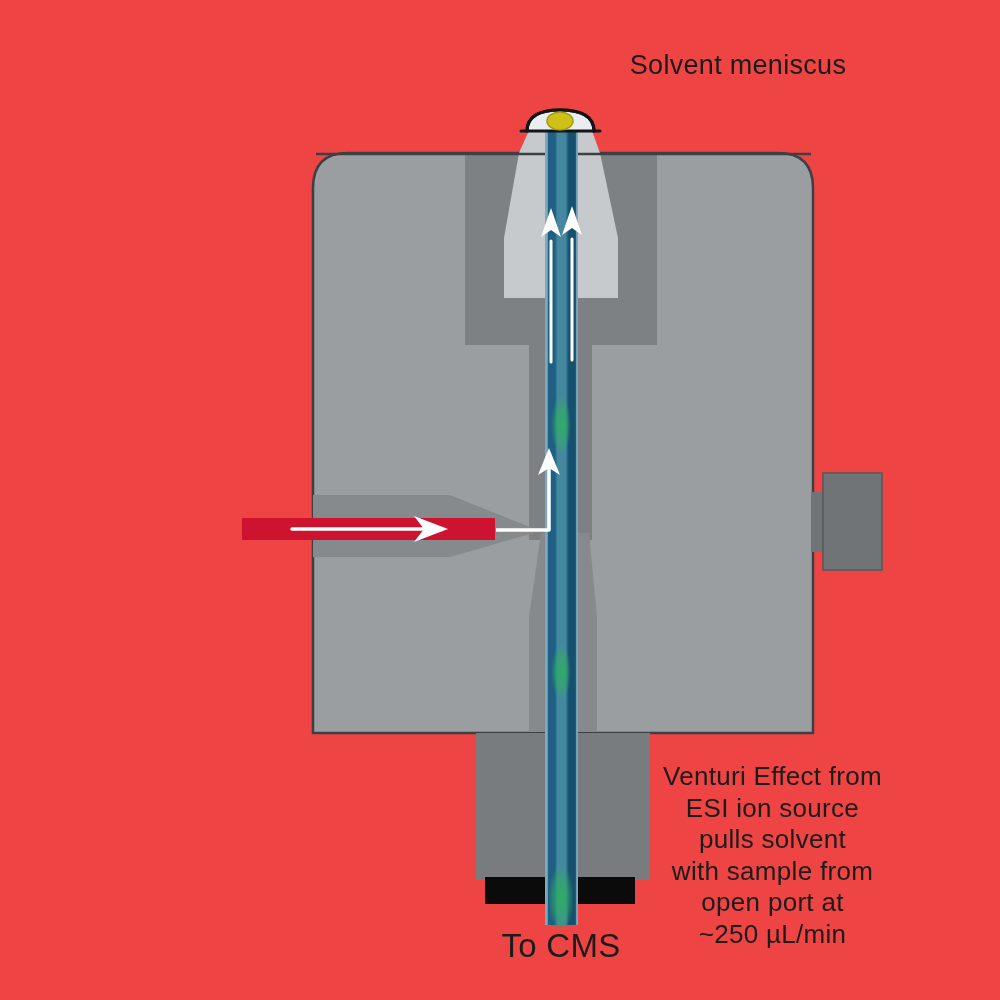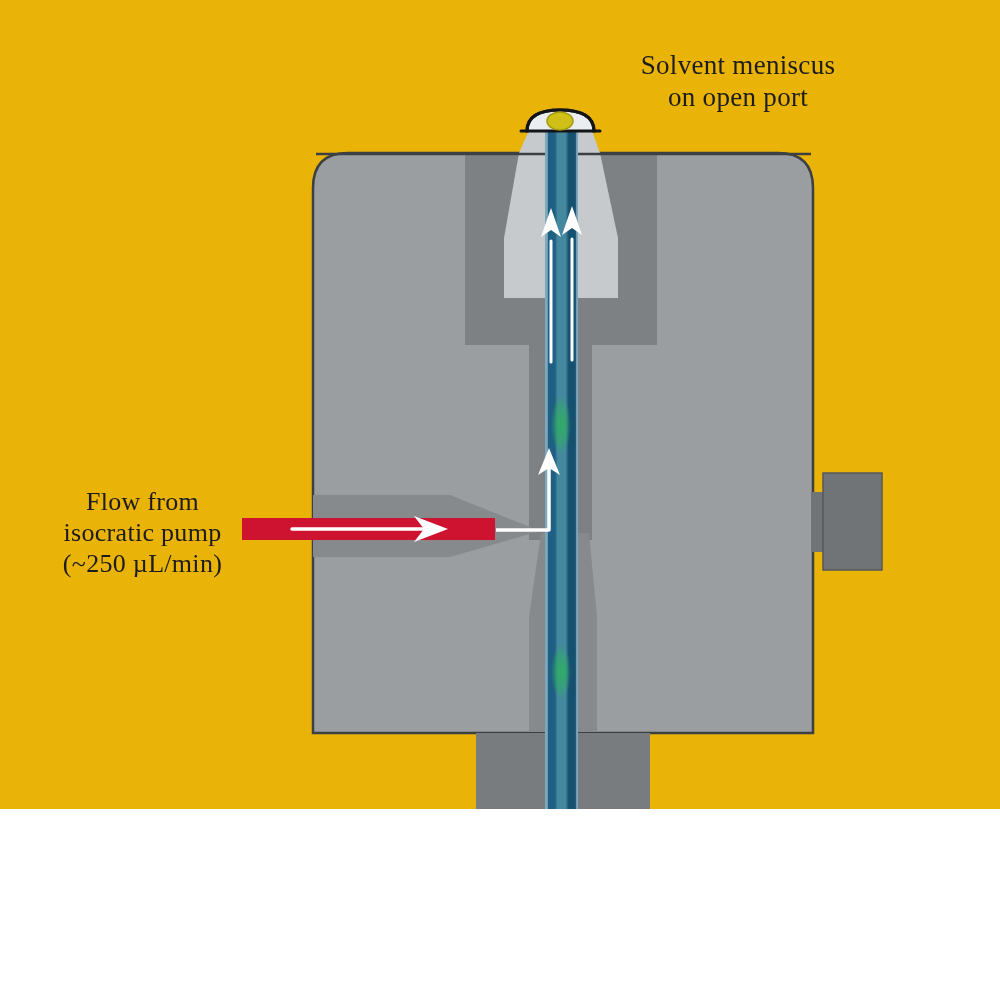--- a/index.html
+++ b/index.html
@@ -1,18 +1,18 @@
 <!DOCTYPE html>
 <html><head>
 <meta charset="utf-8">
 <style>
   html,body{margin:0;padding:0;background:#ffffff;}
   .canvas{
-    position:relative;width:1000px;height:809px;background:#eab308;overflow:hidden;
-    font-family:Liberation Serif, serif;color:#1c1c1c;
+    position:relative;width:1000px;height:1000px;background:#ef4444;overflow:hidden;
+    font-family:Liberation Sans, sans-serif;color:#1c1c1c;
   }
   .diagram-svg{position:absolute;left:0;top:0;width:1000px;height:1000px;}
   .label{
     position:absolute;text-align:center;letter-spacing:0.3px;
     color:#1c1c1c;font-weight:500;
   }
   .label-solvent{left:552px;top:50px;width:372px;font-size:27px;line-height:31.5px;}
   .label-pump{left:25px;top:486px;width:235px;font-size:26px;line-height:31px;}
   .label-venturi{left:620px;top:761px;width:305px;font-size:26px;line-height:31.5px;}
   .label-tocms{left:460px;top:930px;width:202px;font-size:33px;line-height:32px;}
@@ -80,27 +80,29 @@
     <polygon points="549,448 538,475 549,468 560,475" fill="#ffffff"></polygon>
 
     <path d="M551,362 V241" fill="none" stroke-width="3" stroke-linecap="round" stroke="#ffffff"></path>
     <polygon points="551,208 541,237 551,230 561,237" fill="#ffffff"></polygon>
     <path d="M572,360 V239" fill="none" stroke-width="3" stroke-linecap="round" stroke="#ffffff"></path>
     <polygon points="572,206 562,235 572,228 582,235" fill="#ffffff"></polygon>
   </svg>
 
   <div class="label label-solvent">
     <div>Solvent meniscus</div>
-    <div>on open port</div>
   </div>
 
-  <div class="label label-pump">
-    <div>Flow from</div>
-    <div>isocratic pump</div>
-    <div>(~250 µL/min)</div>
+
+  <div class="label label-venturi">
+    <div>Venturi Effect from</div>
+    <div>ESI ion source</div>
+    <div>pulls solvent</div>
+    <div>with sample from</div>
+    <div>open port at</div>
+    <div>~250 µL/min</div>
   </div>
-
 
   <div class="label label-tocms">
     <div>To CMS</div>
   </div>
 
 </div>
 
 </body></html>

